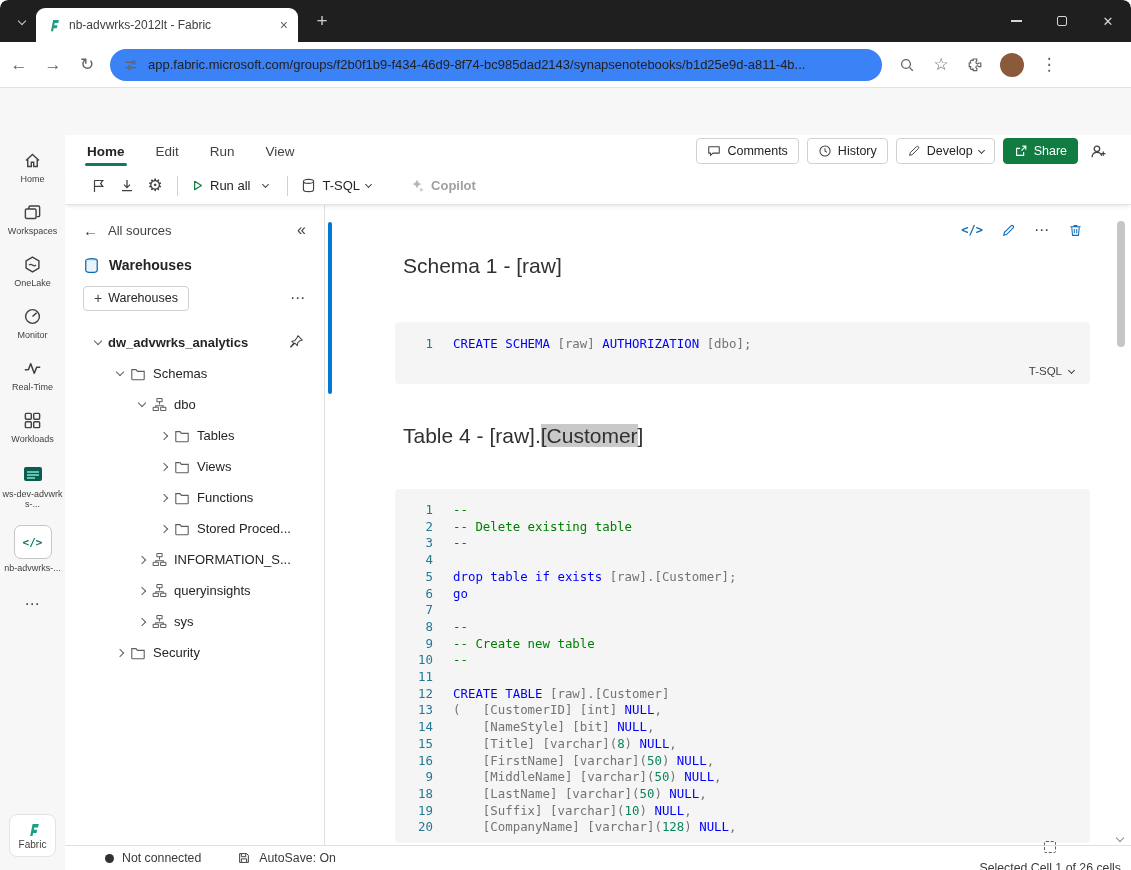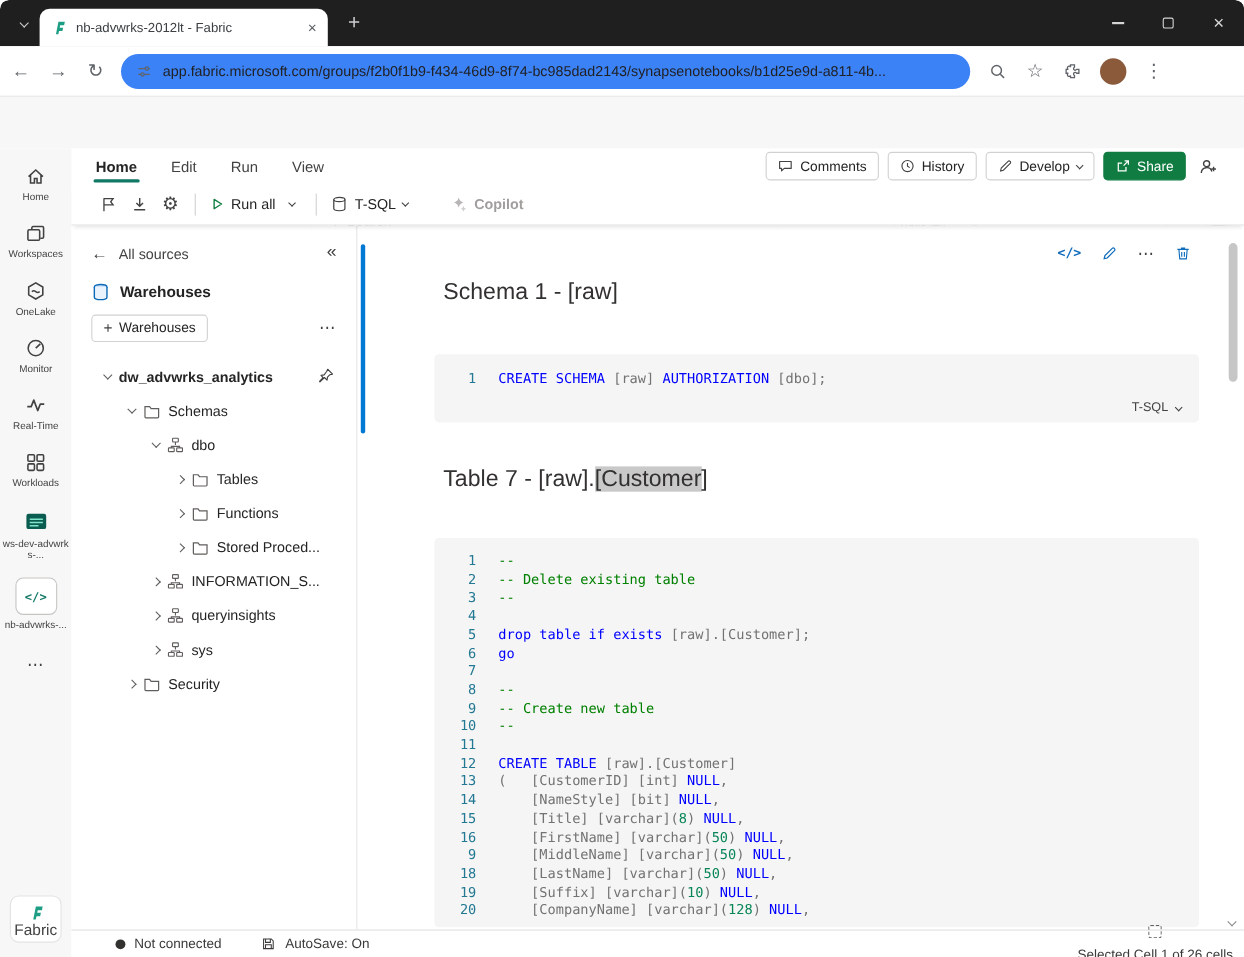--- a/index.html
+++ b/index.html
@@ -78,21 +78,21 @@
   
   .rail { position:absolute; left:0; top:135px; width:65px; bottom:0; background:#f7f7f7; padding-top:10px; }
   .rail-item { width:65px; display:flex; flex-direction:column; align-items:center; gap:4px; padding-top:6px; height:52px; color:#424242; }
   .rlabel { font-size:9px; color:#424242; text-align:center; line-height:10px; max-width:60px; word-break:break-all; }
   .rail-item.tall { height:62px; }
   .rail-item.sel { height:76px; }
   .nbcard { width:38px; height:34px; background:#fff; border:1px solid #c8c6c4; border-radius:7px; display:flex; align-items:center; justify-content:center; font-size:11px; font-weight:700; color:#117865; font-family:"DejaVu Sans Mono",monospace; }
   .wscard { width:24px; height:22px; }
   .rail-more { height:30px; display:flex; align-items:flex-start; justify-content:center; color:#424242; font-size:15px; letter-spacing:1px; }
   .fabric-card { position:absolute; left:9px; bottom:13px; width:47px; height:43px; background:#fff; border:1px solid #e3e3e3; border-radius:8px; display:flex; flex-direction:column; align-items:center; justify-content:center; gap:2px; }
-  .fabric-card .rlabel { font-size:14px; }
+  .fabric-card .rlabel { font-size:10px; }
 
   
   .explorer { position:absolute; left:65px; top:205px; width:260px; bottom:25px; background:#fff; border-right:1px solid #e0e0e0; }
   .ex-head { position:absolute; left:0; right:0; top:12px; height:26px; display:flex; align-items:center; padding:0 18px; gap:10px; color:#424242; }
   .ex-head .back { font-size:15px; }
   .ex-head .lbl { font-size:13px; color:#424242; flex:1; }
   .ex-collapse { font-size:16px; color:#424242; }
   .ex-section { position:absolute; left:0; right:0; top:46px; height:28px; display:flex; align-items:center; padding:0 18px; gap:9px; }
   .ex-section .lbl { font-size:14px; font-weight:700; color:#242424; }
   .ex-addrow { position:absolute; left:0; right:0; top:80px; height:26px; display:flex; align-items:center; padding:0 18px; }
@@ -502,20 +502,29 @@
         </span>
         <span class="tlabel">Tables</span>
       </div>
       <div class="trow lvl3">
         <span class="chev right"></span>
         <span class="ic">
           <svg width="16" height="16" viewBox="0 0 16 16">
               <path d="M1.8 3.6h4.2l1.4 1.8h6.8V13a.8.8 0 0 1-.8.8H2.6a.8.8 0 0 1-.8-.8Z" fill="none" stroke="#605e5c" stroke-width="1.1"></path>
             </svg>
         </span>
+        <span class="tlabel">Views</span>
+      </div>
+      <div class="trow lvl3">
+        <span class="chev right"></span>
+        <span class="ic">
+          <svg width="16" height="16" viewBox="0 0 16 16">
+              <path d="M1.8 3.6h4.2l1.4 1.8h6.8V13a.8.8 0 0 1-.8.8H2.6a.8.8 0 0 1-.8-.8Z" fill="none" stroke="#605e5c" stroke-width="1.1"></path>
+            </svg>
+        </span>
         <span class="tlabel">Functions</span>
       </div>
       <div class="trow lvl3">
         <span class="chev right"></span>
         <span class="ic">
           <svg width="16" height="16" viewBox="0 0 16 16">
               <path d="M1.8 3.6h4.2l1.4 1.8h6.8V13a.8.8 0 0 1-.8.8H2.6a.8.8 0 0 1-.8-.8Z" fill="none" stroke="#605e5c" stroke-width="1.1"></path>
             </svg>
         </span>
         <span class="tlabel">Stored Proced...</span>
@@ -597,21 +606,21 @@
     <div class="codecell code1">
       <div>
           <div class="cl"><span class="g">1</span><span><span class="tk-k">CREATE SCHEMA</span><span class="tk-p"> [raw] </span><span class="tk-k">AUTHORIZATION</span><span class="tk-p"> [dbo];</span></span></div>
         </div>
       <span class="lang-chip">
         <span>T-SQL</span>
         <span class="caret"></span>
       </span>
     </div>
 
-    <div class="mdtitle md2"><span>Table 7 - [raw].</span><span class="hl">[Customer</span><span>]</span></div>
+    <div class="mdtitle md2"><span>Table 4 - [raw].</span><span class="hl">[Customer</span><span>]</span></div>
 
     <div class="codecell code2">
       <div>
           <div class="cl"><span class="g">1</span><span><span class="tk-c">--</span></span></div>
           <div class="cl"><span class="g">2</span><span><span class="tk-c">-- Delete existing table</span></span></div>
           <div class="cl"><span class="g">3</span><span><span class="tk-c">--</span></span></div>
           <div class="cl"><span class="g">4</span><span>&nbsp;</span></div>
           <div class="cl"><span class="g">5</span><span><span class="tk-k">drop table if exists</span><span class="tk-p"> [raw].[Customer];</span></span></div>
           <div class="cl"><span class="g">6</span><span><span class="tk-k">go</span></span></div>
           <div class="cl"><span class="g">7</span><span>&nbsp;</span></div>

